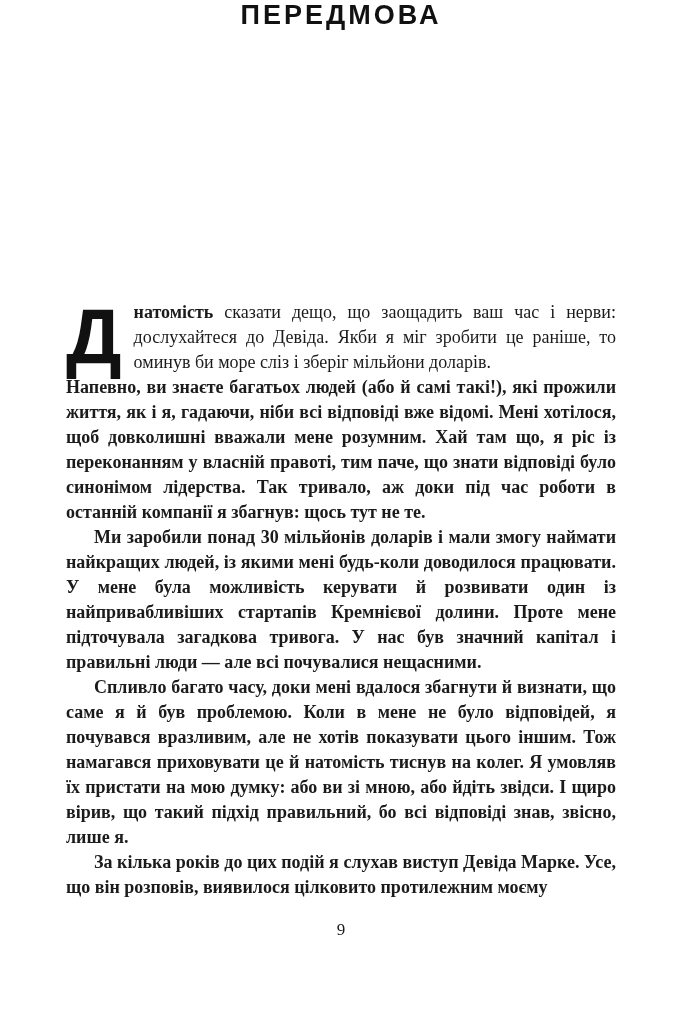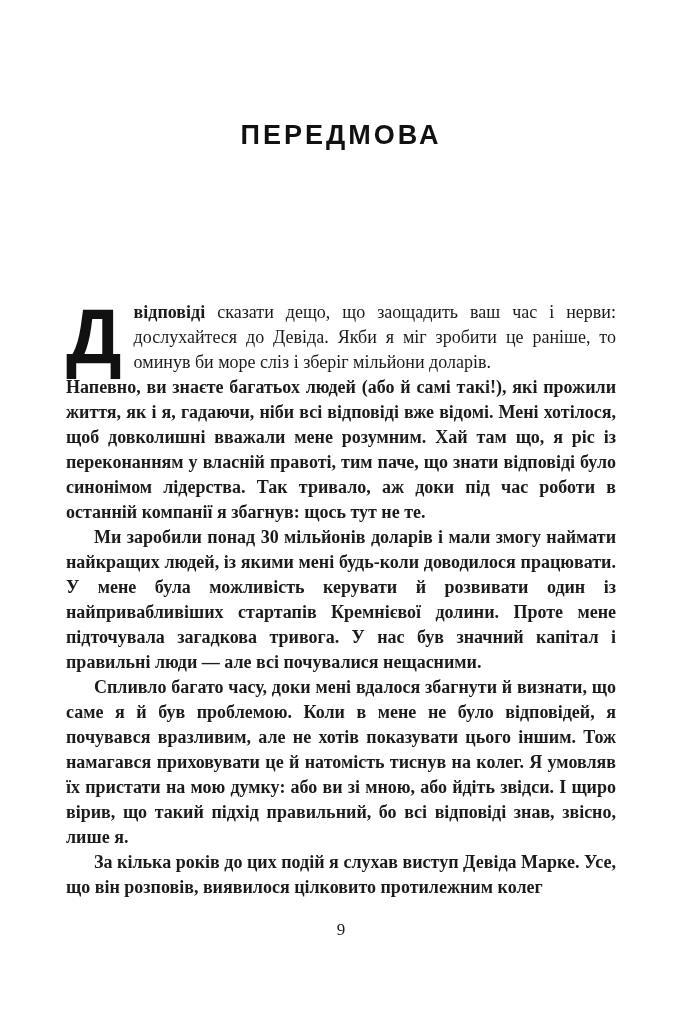--- a/index.html
+++ b/index.html
@@ -11,21 +11,20 @@
     position: relative;
     width: 682px;
     height: 1024px;
     background: #ffffff;
     color: #1b1b1b;
     overflow: hidden;
     font-family: "Liberation Serif", serif;
   }
   .chapter-title {
     margin: 0;
-    padding-top: 120px;
     text-align: center;
     font-family: "Liberation Sans", sans-serif;
     font-weight: 800;
     font-size: 27px;
     letter-spacing: 3px;
     color: #111111;
   }
   .text-block {
     position: absolute;
     top: 300px;
@@ -70,28 +69,28 @@
 </style>
 </head>
 <body>
 
 <div class="book-page">
 
   <h1 class="chapter-title">ПЕРЕДМОВА</h1>
 
   <div class="text-block">
 
-    <p class="lead"><span class="dropcap">Д</span><span class="lead-bold">відповіді</span><span> сказати дещо, що заощадить ваш час і нерви: дослухайтеся до Девіда. Якби я міг зробити це раніше, то оминув би море сліз і зберіг мільйони доларів.</span></p>
+    <p class="lead"><span class="dropcap">Д</span><span class="lead-bold">натомість</span><span> сказати дещо, що заощадить ваш час і нерви: дослухайтеся до Девіда. Якби я міг зробити це раніше, то оминув би море сліз і зберіг мільйони доларів.</span></p>
 
     <p class="para noindent">Напевно, ви знаєте багатьох людей (або й самі такі!), які прожили життя, як і я, гадаючи, ніби всі відповіді вже відомі. Мені хотілося, щоб довколишні вважали мене розумним. Хай там що, я ріс із переконанням у власній правоті, тим паче, що знати відповіді було синонімом лідерства. Так тривало, аж доки під час роботи в останній компанії я збагнув: щось тут не те.</p>
 
     <p class="para">Ми заробили понад 30 мільйонів доларів і мали змогу наймати найкращих людей, із якими мені будь-коли доводилося працювати. У мене була можливість керувати й розвивати один із найпривабливіших стартапів Кремнієвої долини. Проте мене підточувала загадкова тривога. У нас був значний капітал і правильні люди — але всі почувалися нещасними.</p>
 
     <p class="para">Спливло багато часу, доки мені вдалося збагнути й визнати, що саме я й був проблемою. Коли в мене не було відповідей, я почувався вразливим, але не хотів показувати цього іншим. Тож намагався приховувати це й натомість тиснув на колег. Я умовляв їх пристати на мою думку: або ви зі мною, або йдіть звідси. І щиро вірив, що такий підхід правильний, бо всі відповіді знав, звісно, лише я.</p>
 
 
-    <p class="para">За кілька років до цих подій я слухав виступ Девіда Марке. Усе, що він розповів, виявилося цілковито протилежним колег</p>
+    <p class="para">За кілька років до цих подій я слухав виступ Девіда Марке. Усе, що він розповів, виявилося цілковито протилежним моєму</p>
 
   </div>
 
   <div class="page-number">9</div>
 
 </div>
 
 </body></html>

